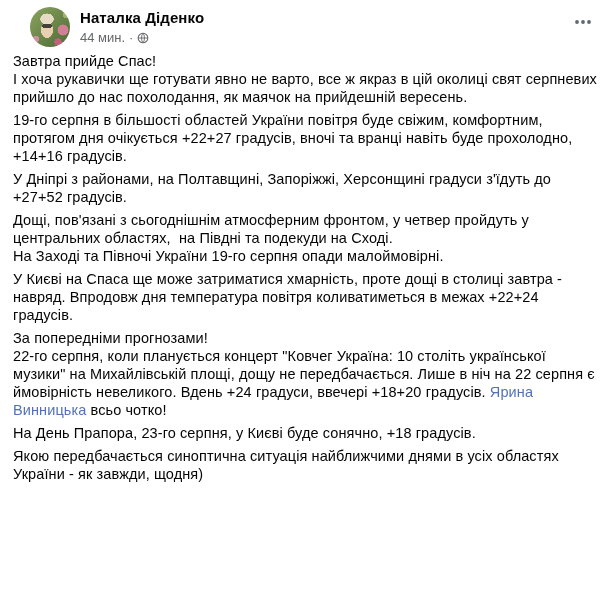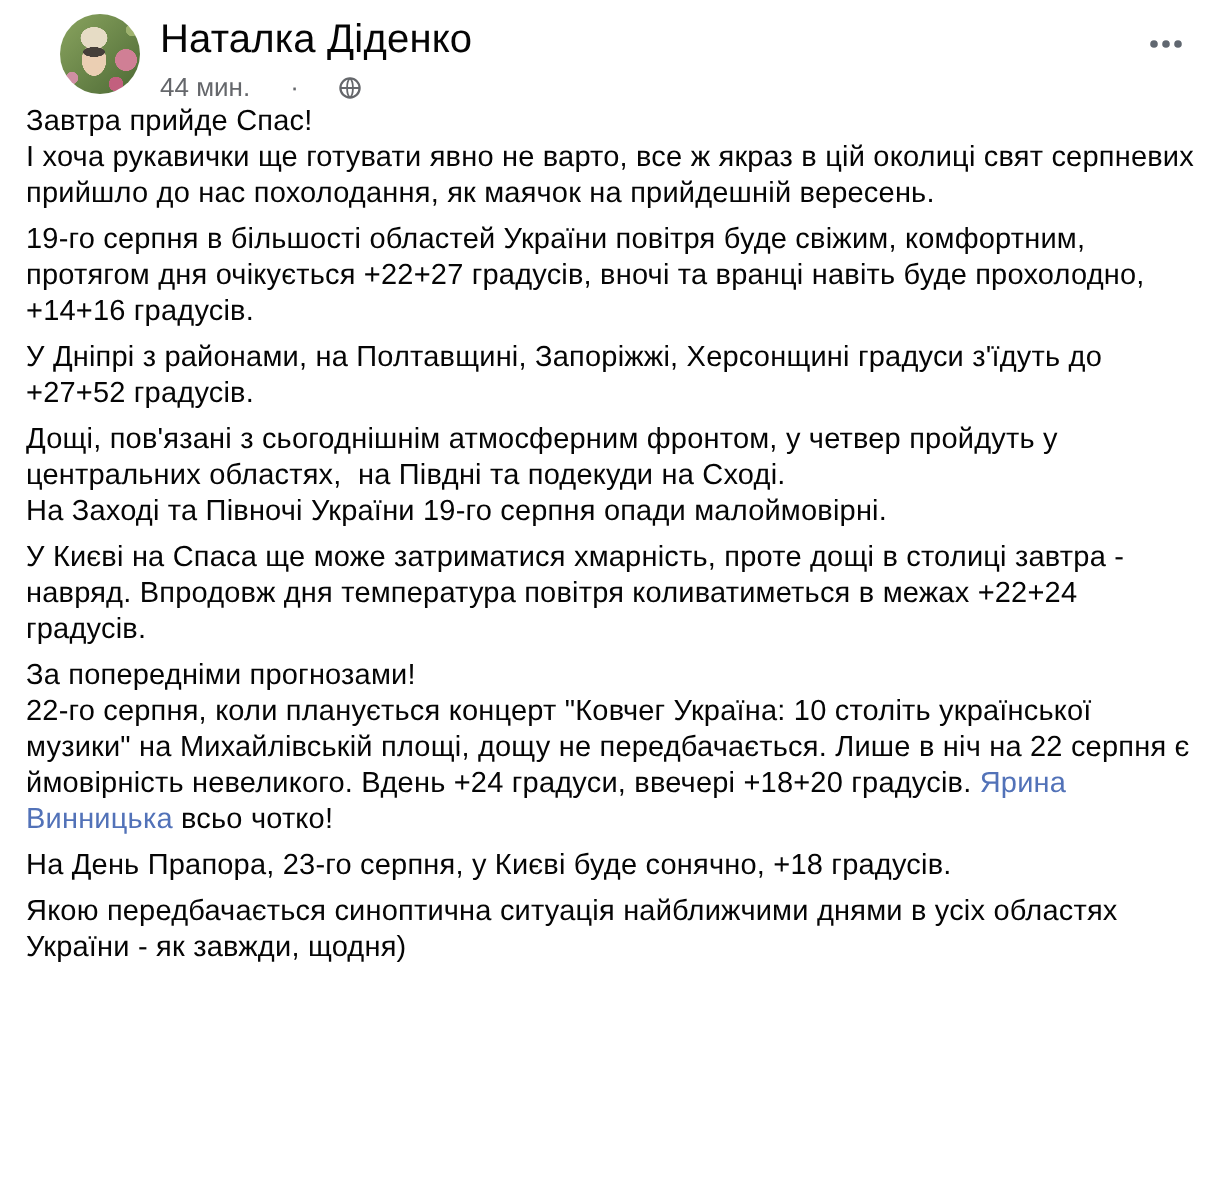--- a/index.html
+++ b/index.html
@@ -24,31 +24,31 @@
       radial-gradient(ellipse 11px 9px at 17px 12px, #e6dcc5 60%, transparent 62%),
       radial-gradient(ellipse 10px 13px at 17px 23px, #ebcfb3 60%, transparent 62%),
       radial-gradient(circle 9px at 33px 23px, #d07f95 60%, transparent 62%),
       radial-gradient(circle 6px at 28px 35px, #c2607e 60%, transparent 62%),
       radial-gradient(circle 5px at 6px 32px, #cf8fa3 60%, transparent 62%),
       radial-gradient(circle 5px at 36px 8px, #9fb36f 60%, transparent 62%),
       linear-gradient(135deg, #8aa45f, #4d6a35);
   }
   .header-text { position: absolute; left: 80px; top: 9px; }
   .author {
-    font-size: 20px;
-    font-weight: 400;
+    font-size: 15px;
+    font-weight: 700;
     color: #050505;
     letter-spacing: .1px;
     cursor: pointer;
   }
   .meta {
     margin-top: 4px;
     display: flex;
     align-items: center;
-    gap: 20px;
+    gap: 4px;
     font-size: 13px;
     color: #65676b;
   }
   .meta .ts { cursor: pointer; }
   .meta svg { display: block; }
   .menu-btn {
     position: absolute;
     right: 16px; top: 12px;
     width: 24px; height: 24px;
     display: flex; align-items: center; justify-content: center;

